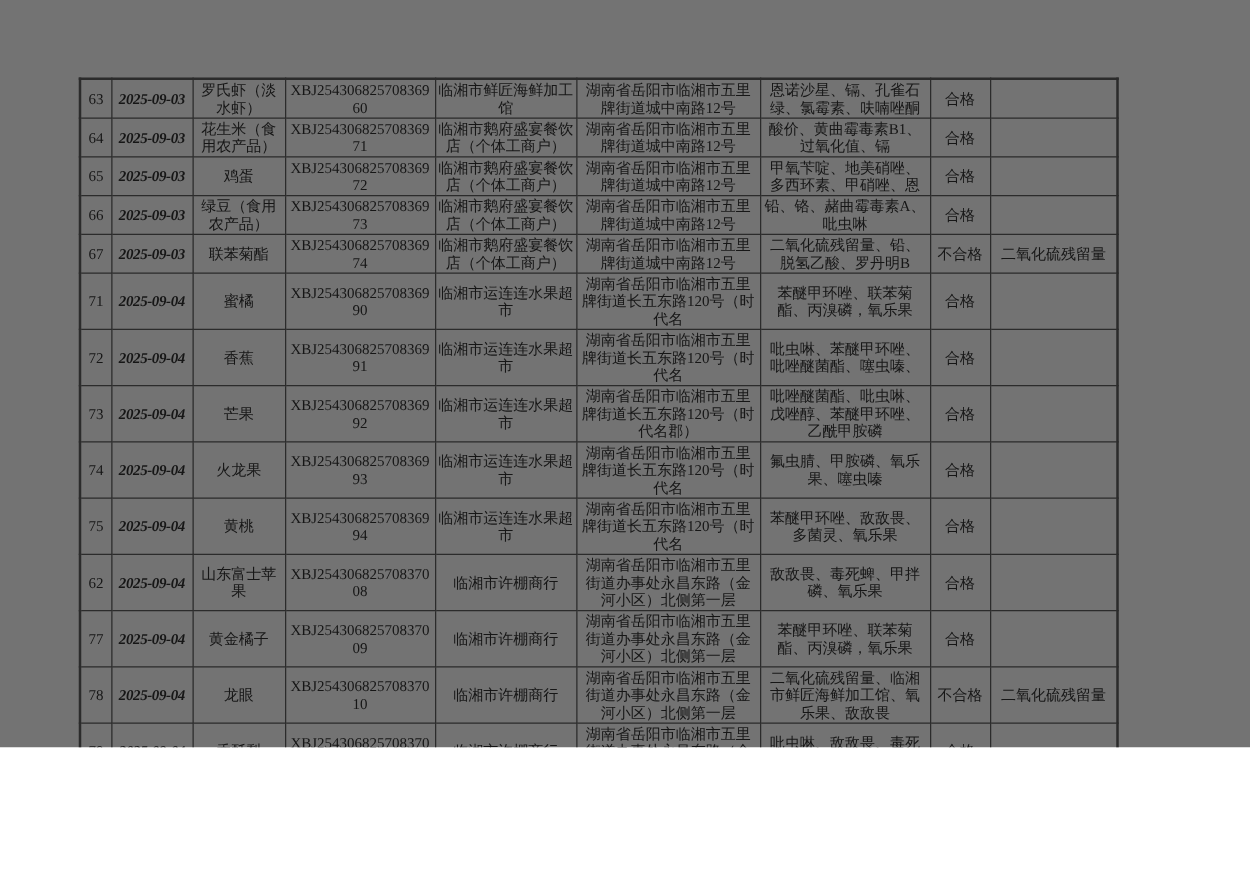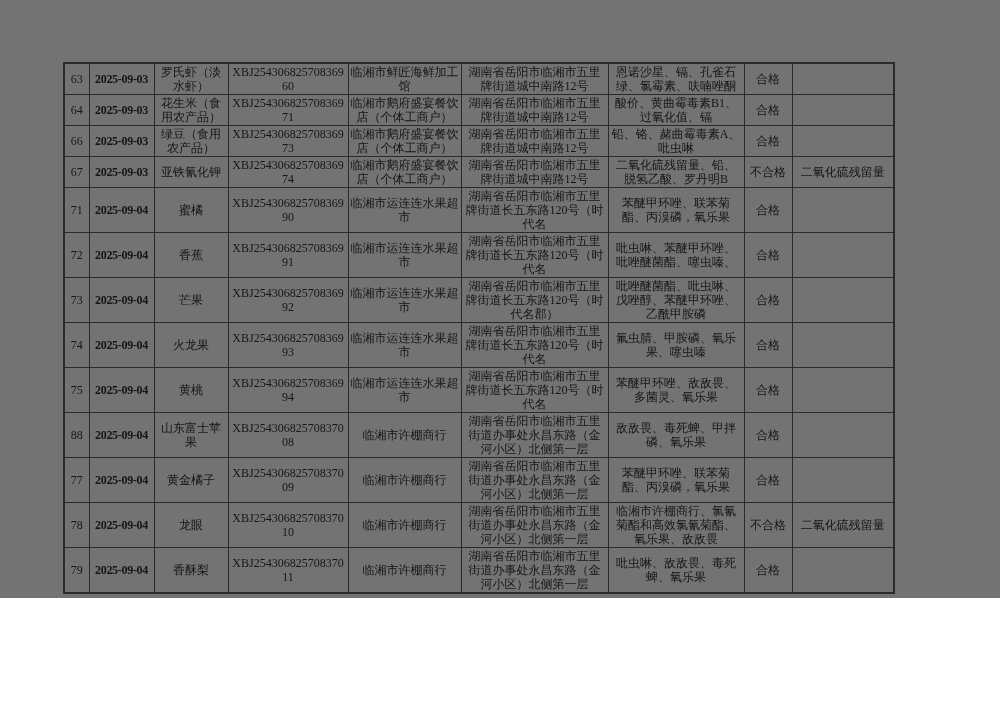--- a/index.html
+++ b/index.html
@@ -29,21 +29,21 @@
     border: 1px solid #2b2b2b;
     text-align: center;
     vertical-align: middle;
     font-size: 12px;
     line-height: 14px;
     padding: 1px 2px;
     word-break: break-all;
     overflow: hidden;
   }
   td.c-seq  { font-size: 11px; }
-  td.c-date { font-weight: bold; letter-spacing: -0.3px; }
+  td.c-date { font-weight: bold; letter-spacing: -0.3px; font-style: italic; }
   td.c-code { font-weight: normal; font-size: 11.5px; }
   td.c-result { font-size: 12.5px; }
 </style>
 </head>
 <body>
 
 <div class="page">
   <table class="inspection">
     <colgroup>
       <col style="width:25px">
@@ -73,34 +73,45 @@
           <td class="c-date">2025-09-03</td>
           <td class="c-product">花生米（食用农产品）</td>
           <td class="c-code">XBJ25430682570836971</td>
           <td class="c-company">临湘市鹅府盛宴餐饮店（个体工商户）</td>
           <td class="c-address">湖南省岳阳市临湘市五里牌街道城中南路12号</td>
           <td class="c-items">酸价、黄曲霉毒素B1、过氧化值、镉</td>
           <td class="c-result">合格</td>
           <td class="c-remark"></td>
         </tr>
         <tr>
+          <td class="c-seq">65</td>
+          <td class="c-date">2025-09-03</td>
+          <td class="c-product">鸡蛋</td>
+          <td class="c-code">XBJ25430682570836972</td>
+          <td class="c-company">临湘市鹅府盛宴餐饮店（个体工商户）</td>
+          <td class="c-address">湖南省岳阳市临湘市五里牌街道城中南路12号</td>
+          <td class="c-items">甲氧苄啶、地美硝唑、多西环素、甲硝唑、恩</td>
+          <td class="c-result">合格</td>
+          <td class="c-remark"></td>
+        </tr>
+        <tr>
           <td class="c-seq">66</td>
           <td class="c-date">2025-09-03</td>
           <td class="c-product">绿豆（食用农产品）</td>
           <td class="c-code">XBJ25430682570836973</td>
           <td class="c-company">临湘市鹅府盛宴餐饮店（个体工商户）</td>
           <td class="c-address">湖南省岳阳市临湘市五里牌街道城中南路12号</td>
           <td class="c-items">铅、铬、赭曲霉毒素A、吡虫啉</td>
           <td class="c-result">合格</td>
           <td class="c-remark"></td>
         </tr>
         <tr>
           <td class="c-seq">67</td>
           <td class="c-date">2025-09-03</td>
-          <td class="c-product">亚铁氰化钾</td>
+          <td class="c-product">联苯菊酯</td>
           <td class="c-code">XBJ25430682570836974</td>
           <td class="c-company">临湘市鹅府盛宴餐饮店（个体工商户）</td>
           <td class="c-address">湖南省岳阳市临湘市五里牌街道城中南路12号</td>
           <td class="c-items">二氧化硫残留量、铅、脱氢乙酸、罗丹明B</td>
           <td class="c-result">不合格</td>
           <td class="c-remark">二氧化硫残留量</td>
         </tr>
         <tr>
           <td class="c-seq">71</td>
           <td class="c-date">2025-09-04</td>
@@ -150,21 +161,21 @@
           <td class="c-date">2025-09-04</td>
           <td class="c-product">黄桃</td>
           <td class="c-code">XBJ25430682570836994</td>
           <td class="c-company">临湘市运连连水果超市</td>
           <td class="c-address">湖南省岳阳市临湘市五里牌街道长五东路120号（时代名</td>
           <td class="c-items">苯醚甲环唑、敌敌畏、多菌灵、氧乐果</td>
           <td class="c-result">合格</td>
           <td class="c-remark"></td>
         </tr>
         <tr>
-          <td class="c-seq">88</td>
+          <td class="c-seq">62</td>
           <td class="c-date">2025-09-04</td>
           <td class="c-product">山东富士苹果</td>
           <td class="c-code">XBJ25430682570837008</td>
           <td class="c-company">临湘市许棚商行</td>
           <td class="c-address">湖南省岳阳市临湘市五里街道办事处永昌东路（金河小区）北侧第一层</td>
           <td class="c-items">敌敌畏、毒死蜱、甲拌磷、氧乐果</td>
           <td class="c-result">合格</td>
           <td class="c-remark"></td>
         </tr>
         <tr>
@@ -178,21 +189,21 @@
           <td class="c-result">合格</td>
           <td class="c-remark"></td>
         </tr>
         <tr>
           <td class="c-seq">78</td>
           <td class="c-date">2025-09-04</td>
           <td class="c-product">龙眼</td>
           <td class="c-code">XBJ25430682570837010</td>
           <td class="c-company">临湘市许棚商行</td>
           <td class="c-address">湖南省岳阳市临湘市五里街道办事处永昌东路（金河小区）北侧第一层</td>
-          <td class="c-items">临湘市许棚商行、氯氰菊酯和高效氯氰菊酯、氧乐果、敌敌畏</td>
+          <td class="c-items">二氧化硫残留量、临湘市鲜匠海鲜加工馆、氧乐果、敌敌畏</td>
           <td class="c-result">不合格</td>
           <td class="c-remark">二氧化硫残留量</td>
         </tr>
         <tr>
           <td class="c-seq">79</td>
           <td class="c-date">2025-09-04</td>
           <td class="c-product">香酥梨</td>
           <td class="c-code">XBJ25430682570837011</td>
           <td class="c-company">临湘市许棚商行</td>
           <td class="c-address">湖南省岳阳市临湘市五里街道办事处永昌东路（金河小区）北侧第一层</td>

